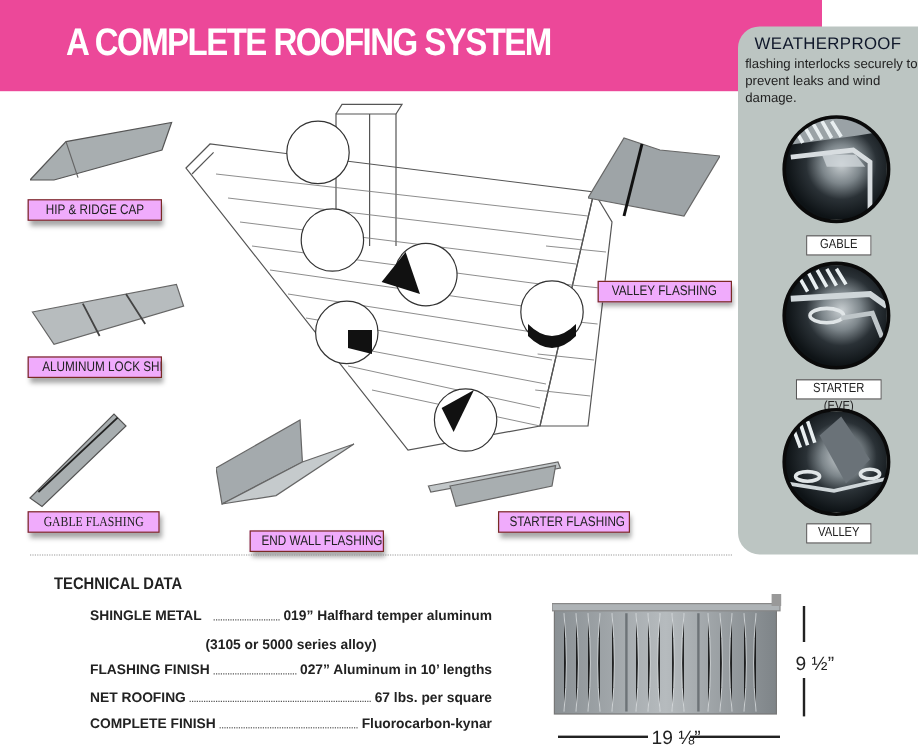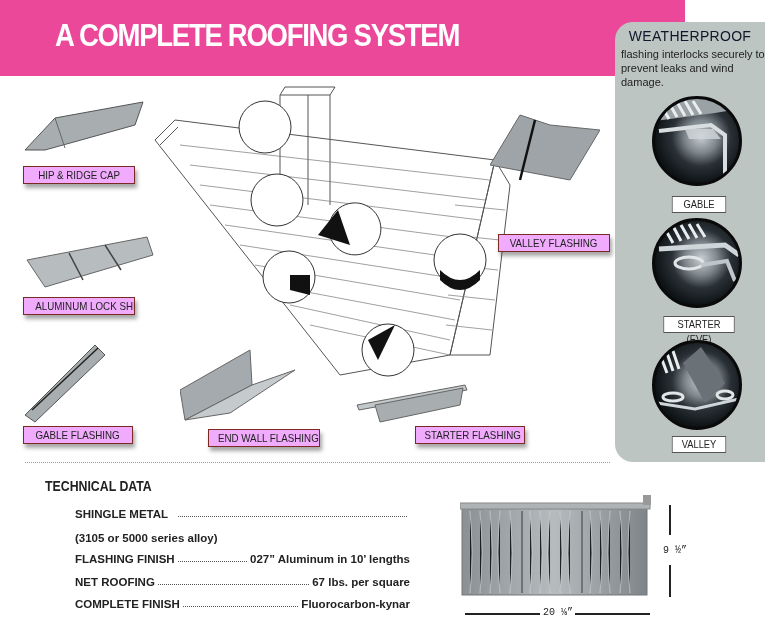--- a/index.html
+++ b/index.html
@@ -20,21 +20,21 @@
   .label { position:absolute; background:#f0abfc; border:1.5px solid #7a2a24; font-size:11.5px; color:#222; text-align:center;
            height:16px; line-height:16px; box-shadow:2px 4px 4px rgba(0,0,0,0.35); white-space:nowrap; overflow:hidden; }
   .label span { display:inline-block; transform:scaleX(0.85); }
   .dots { position:absolute; left:25px; top:462px; width:585px; border-top:1.5px dotted #999; }
   .tech-title { position:absolute; left:45px; top:478px; font-weight:bold; font-size:14px; color:#222; transform:scaleX(0.88); transform-origin:left; }
   .spec { position:absolute; left:75px; width:335px; height:16px; font-size:11.5px; font-weight:bold; color:#222; display:flex; align-items:flex-end; }
   .spec .k { white-space:nowrap; }
   .spec .lead { flex:1; border-bottom:1px dotted #555; margin:0 3px 3px 3px; }
   .spec .v { white-space:nowrap; }
   .shingle-img { position:absolute; left:460px; top:493px; width:200px; height:105px; }
-  .dim { position:absolute; font-size:10px; color:#222;font-family:Liberation Mono, monospace; }
+  .dim { position:absolute; font-size:16px; color:#222; }
 </style>
 </head>
 <body>
 
 <div class="header">
   <div class="header-title">A COMPLETE ROOFING SYSTEM</div>
 </div>
 
 <div class="wp-panel">
   <div class="wp-title">WEATHERPROOF</div>
@@ -114,43 +114,44 @@
 <svg style="position:absolute; left:490px; top:110px;" width="110" height="80">
   <path d="M0 55 L30 5 L60 15 L110 20 L80 70 Z" fill="#9ea4a7" stroke="#666"></path>
   <path d="M45 10 L30 70" stroke="#111" stroke-width="2.5"></path>
 </svg>
 <div class="label" style="left:498px; top:199px; width:110px;margin-top:35px;"><span>VALLEY FLASHING</span></div>
 
 <svg style="position:absolute; left:20px; top:340px;" width="90" height="85">
   <path d="M5 75 L75 5 L85 15 L15 82 Z" fill="#a8aeb0" stroke="#555"></path>
   <path d="M12 70 L78 8" stroke="#222" stroke-width="1.5"></path>
 </svg>
-<div class="label" style="left:23px; top:426px; width:108px;"><span>GABLE FLASHING</span></div>
+<div class="label" style="left:23px; top:426px; width:108px;font-family:Liberation Serif, serif;"><span>GABLE FLASHING</span></div>
 
 <svg style="position:absolute; left:180px; top:345px;" width="120" height="80">
   <path d="M0 45 L70 5 L72 40 L5 75 Z" fill="#a4aaad" stroke="#666"></path>
   <path d="M5 75 L72 40 L115 25 L50 68 Z" fill="#c5cacc" stroke="#666"></path>
 </svg>
-<div class="label" style="left:208px; top:429px; width:110px;"><span>END WALL FLASHING</span></div>
+<div class="label" style="left:208px; top:442px; width:110px;"><span>END WALL FLASHING</span></div>
 
 <svg style="position:absolute; left:355px; top:380px;" width="115" height="45">
   <path d="M2 25 L110 5 L112 10 L4 30 Z" fill="#c2c7c9" stroke="#666"></path>
   <path d="M20 25 L108 8 L105 25 L25 42 Z" fill="#a8aeb0" stroke="#666"></path>
 </svg>
 <div class="label" style="left:415px; top:426px; width:108px;text-decoration:underline;"><span>STARTER FLASHING</span></div>
 
 <div class="dots"></div>
 
 <div class="tech-title">TECHNICAL DATA</div>
 
 <div class="spec" style="top:504px">
   <span class="k">SHINGLE METAL</span>
   <span class="lead" style="margin-left:10px"></span>
+  <span class="v">019” Halfhard temper aluminum</span>
 </div>
-<div class="spec" style="top:528px; justify-content:flex-start;">
+<div class="spec" style="top:528px; justify-content:center;">
   <span class="v">(3105 or 5000 series alloy)</span>
 </div>
 <div class="spec" style="top:549px">
   <span class="k">FLASHING FINISH</span>
   <span class="lead"></span>
   <span class="v">027” Aluminum in 10’ lengths</span>
 </div>
 <div class="spec" style="top:572px">
   <span class="k">NET ROOFING</span>
   <span class="lead"></span>
@@ -178,13 +179,13 @@
     <path d="M70 18 Q74 60 70 100 M80 18 Q84 60 80 100 M90 18 Q86 60 90 100 M100 18 Q104 60 100 100 M110 18 Q106 60 110 100"></path>
     <path d="M130 18 Q134 60 130 100 M140 18 Q144 60 140 100 M150 18 Q146 60 150 100 M160 18 Q164 60 160 100 M170 18 Q166 60 170 100"></path>
   </g>
   <path d="M62 18 L62 100 M122 18 L122 100" stroke="#6d7377" stroke-width="2"></path>
 </svg>
 <div style="position:absolute; left:669px; top:505px; width:2px; height:30px; background:#222;"></div>
 <div style="position:absolute; left:669px; top:565px; width:2px; height:32px; background:#222;"></div>
 <div class="dim" style="left:663px; top:545px;">9 ½”</div>
 <div style="position:absolute; left:465px; top:613px; width:75px; height:2px; background:#222;"></div>
 <div style="position:absolute; left:575px; top:613px; width:75px; height:2px; background:#222;"></div>
-<div class="dim" style="left:543px; top:607px;">20 ⅛”</div>
+<div class="dim" style="left:543px; top:607px;">19 ⅛”</div>
 
 </body></html>

